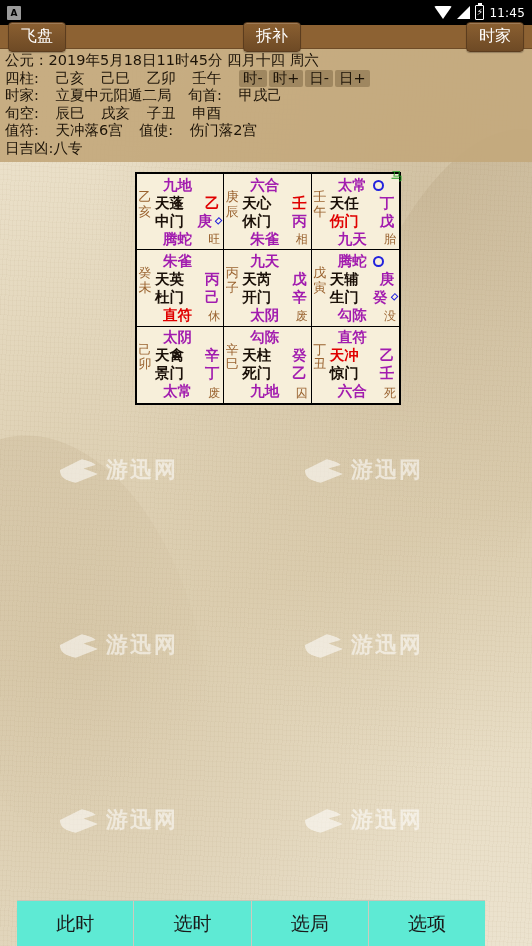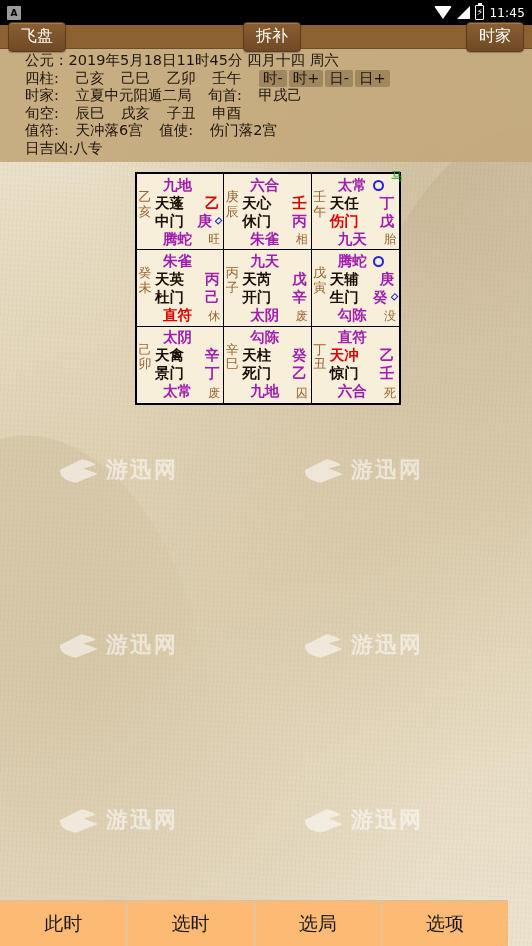--- a/index.html
+++ b/index.html
@@ -128,21 +128,21 @@
 
   
   #info {
     position: relative; z-index: 5;
     padding: 3px 5px 5px 5px;
     background: rgba(195,168,124,0.92);
     color: #1d1408;
     font-size: 14.5px;
     line-height: 17.5px;
   }
-  #info .row { white-space: nowrap; margin-left: 20px; }
+  #info .row { white-space: nowrap; }
   .chip {
     display: inline-block;
     background: rgba(128,105,70,0.55);
     padding: 0 4px;
     margin: 0 1px;
     border-radius: 2px;
     cursor: pointer;
   }
   .gap { display:inline-block; width: 12px; }
 
@@ -207,23 +207,23 @@
     position: absolute;
     right: -4px; top: -4px;
     color: #22a022;
     font-size: 12px;
     line-height: 12px;
     z-index: 8;
   }
 
   
   #bottombar {
-    position: absolute; left: 0; bottom: 0; width: 508px; height: 46px;
+    position: absolute; left: 17px; bottom: 0; width: 468px; height: 46px;
     z-index: 10;
-    background: #fdba74;
+    background: #5eead4;
     border-top: 1px solid #c9c4b6;
     display: flex;
   }
   #bottombar .bbtn {
     flex: 1;
     display: flex; align-items: center; justify-content: center;
     font-size: 19px; color: #1a1a1a;
     border-right: 1px solid #cfcabd;
     cursor: pointer;
   }

